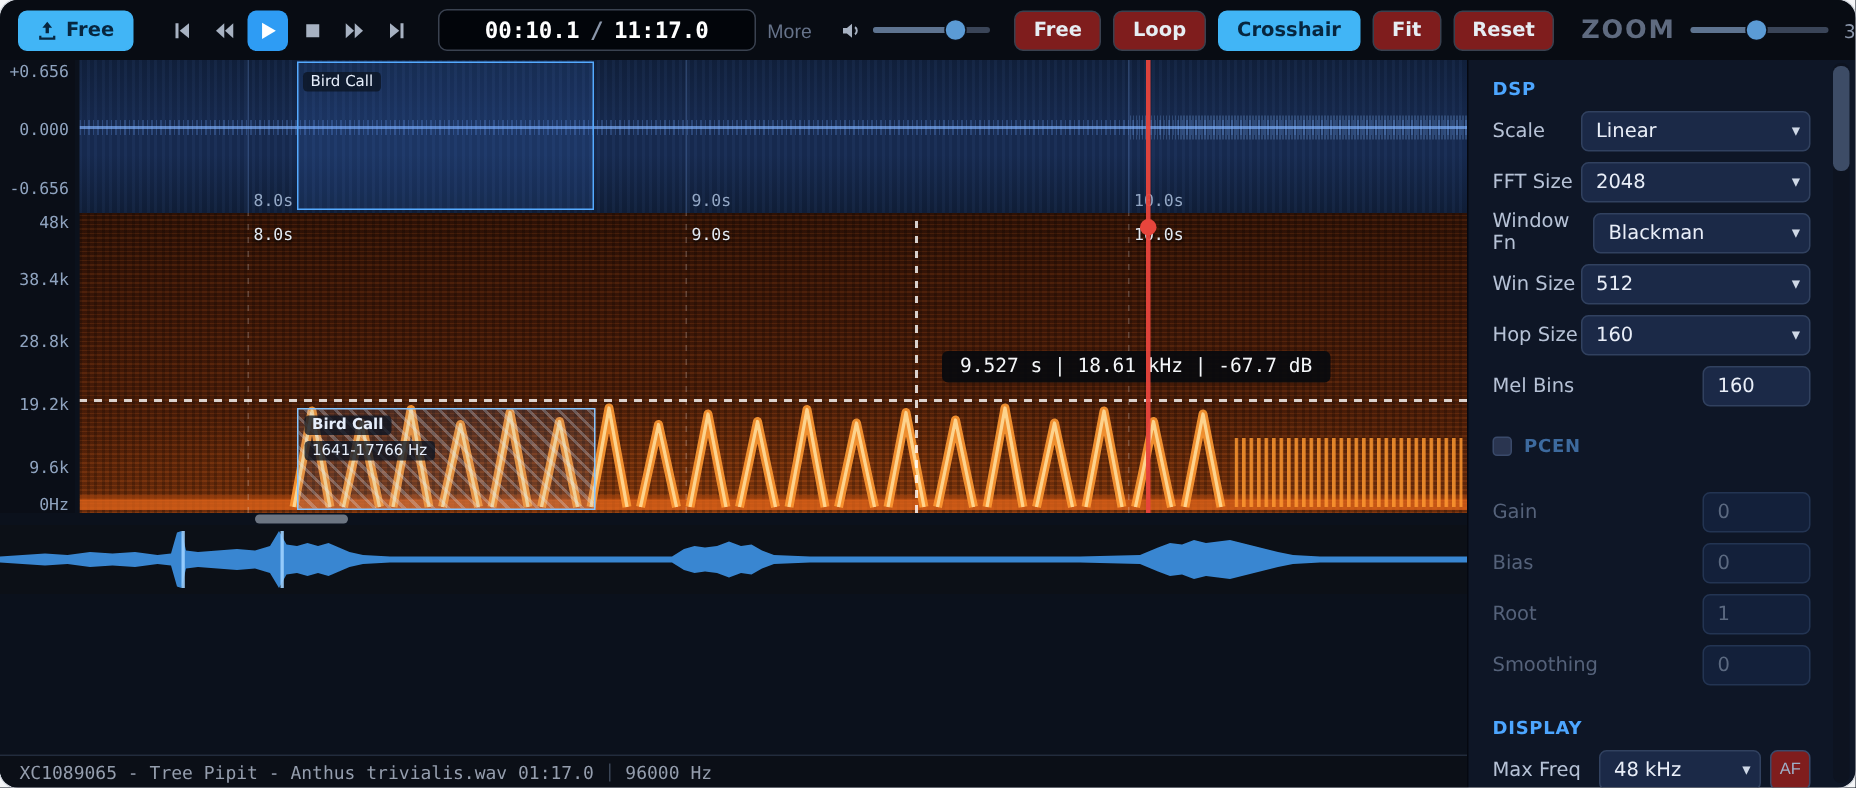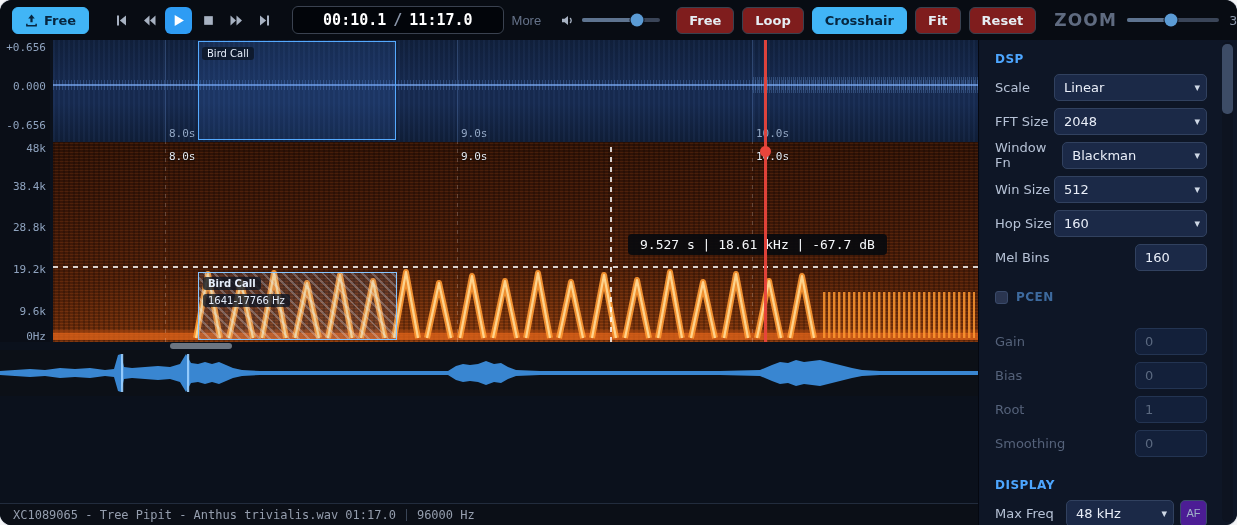--- a/index.html
+++ b/index.html
@@ -113,21 +113,21 @@
     font-family:"DejaVu Sans",sans-serif; }
   .sel::after { content:"▾"; position:absolute; right:7px; top:50%; transform:translateY(-50%);
     color:#cfd8e6; font-size:11px; pointer-events:none; }
   .tinput { width:72px; height:27px; background:#1b2947; border:1px solid #31415f; border-radius:5px;
     color:#e9eef8; font-size:13px; padding:0 9px; font-family:"DejaVu Sans",sans-serif; }
   .tinput:disabled { background:#13203a; border-color:#233452; color:#5b6980; }
   .chk { width:13px; height:13px; appearance:none; -webkit-appearance:none; background:#2a3550;
     border:1px solid #3a4a6a; border-radius:3px; }
   .mfgroup { display:flex; align-items:center; gap:6px; }
   .mfgroup .sel { width:108px; }
-  .afbtn { width:27px; height:27px; background:#4c1d95; border:1px solid #3a4a6a; border-radius:5px;
+  .afbtn { width:27px; height:27px; background:#7f1d1d; border:1px solid #3a4a6a; border-radius:5px;
     color:#9fb0c8; font-size:11px; cursor:pointer; }
   .pscroll { position:absolute; right:4px; top:2px; width:11px; height:480px; background:#0d1320; border-radius:5px; }
   .pthumb { position:absolute; left:0; top:2px; width:11px; height:70px; background:#3d4c66; border-radius:5px; }
   .ic { width:13px; height:13px; }
 </style>
 </head>
 <body>
 
 <div class="app">
 

